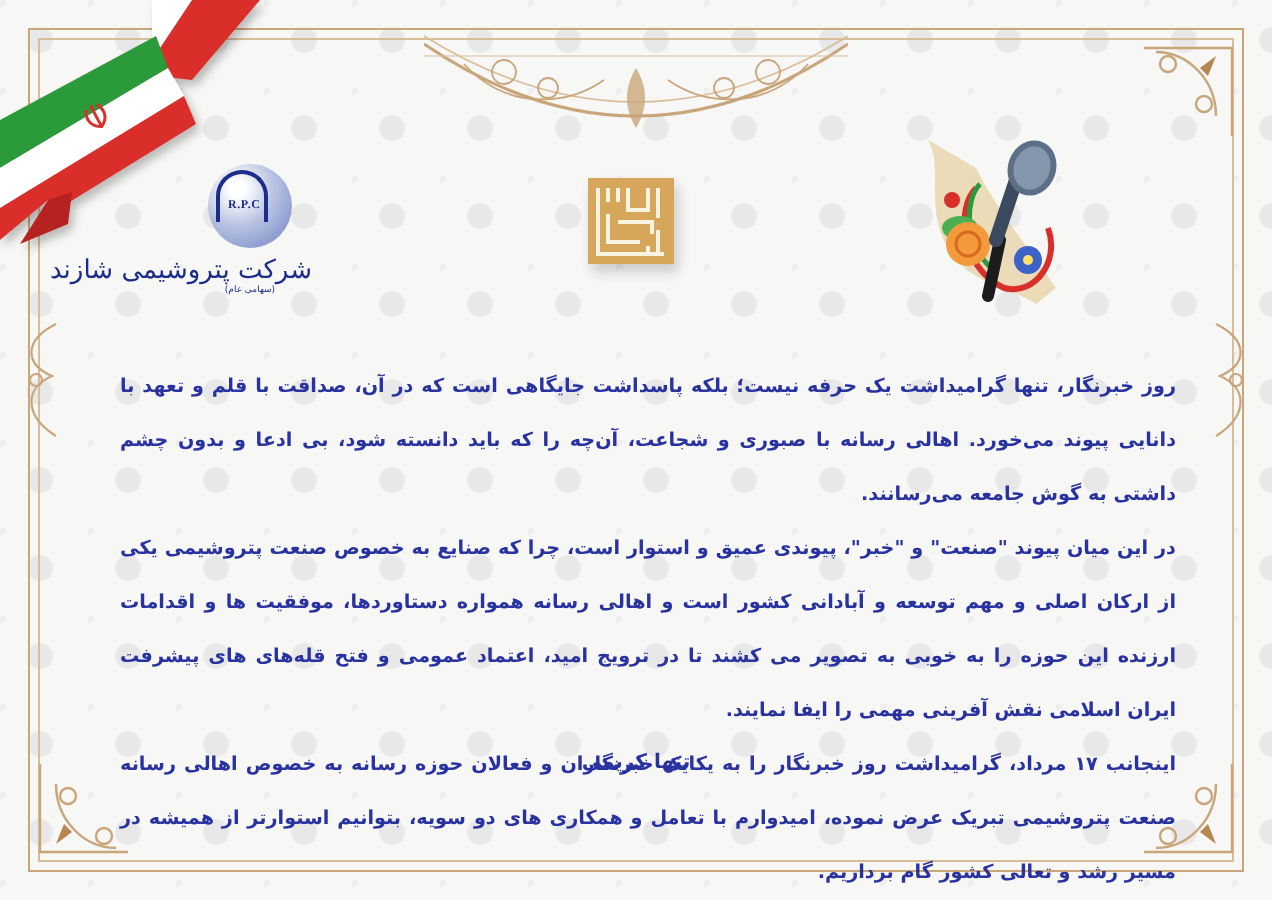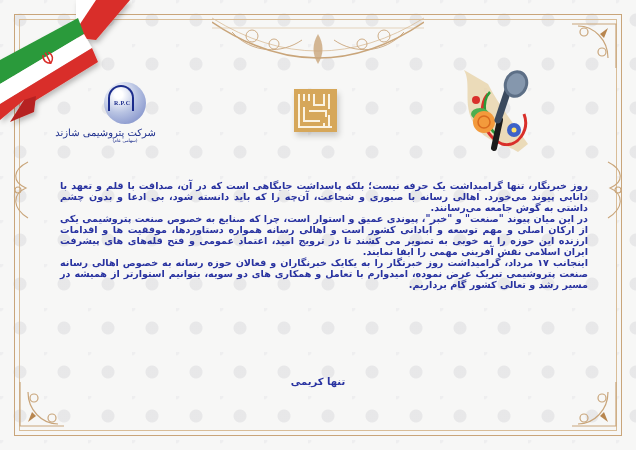--- a/index.html
+++ b/index.html
@@ -51,42 +51,42 @@
   }
   .logo-globe .arch {
     position: absolute; left: 4px; top: 3px; width: 26px; height: 26px;
     border: 2px solid #1b2c8c; border-bottom: none; border-radius: 14px 14px 0 0;
   }
   .logo-globe .rpc {
     position: absolute; left: 10px; top: 18px; font-size: 6px; font-weight: bold;
     color: #1b2c8c; font-family: "Liberation Serif", serif; letter-spacing: 0.3px;
   }
   .logo-name {
-    display: block; font-size: 10px; color: #1b2c8c; margin-top: 3px;
+    display: block; font-size: 13px; color: #1b2c8c; margin-top: 3px;
     font-family: "DejaVu Serif", serif; direction: rtl; white-space: nowrap;
   }
   .logo-sub {
     display: block; font-size: 4.5px; color: #1b2c8c; direction: rtl;
   }
 
   
   .bismillah {
     position: absolute; left: 294px; top: 89px; width: 43px; height: 43px;
     background: #d6a75a;
     box-shadow: 2px 4px 6px rgba(0,0,0,0.18);
   }
 
   
   .mic-art { position: absolute; left: 458px; top: 64px; width: 86px; height: 90px; }
 
   
   .letter {
     position: absolute; left: 60px; top: 180px; width: 528px;
     direction: rtl; text-align: justify; text-align-last: right;
-    color: #2832a0; font-size: 9.6px; line-height: 11px; font-weight: bold;
+    color: #2832a0; font-size: 9.6px; line-height: 27px; font-weight: bold;
   }
   .letter p { margin: 0; }
   .signature {
     position: absolute; left: 218px; top: 374px; width: 200px;
     text-align: center; direction: rtl; color: #2832a0;
   }
   .sig-name { display: block; font-size: 10px; font-weight: bold; line-height: 16px; }
   .sig-title { display: block; font-size: 10px; font-weight: bold; line-height: 16px; }
   .sig-date { display: block; font-size: 7.5px; line-height: 16px; }
 </style>

